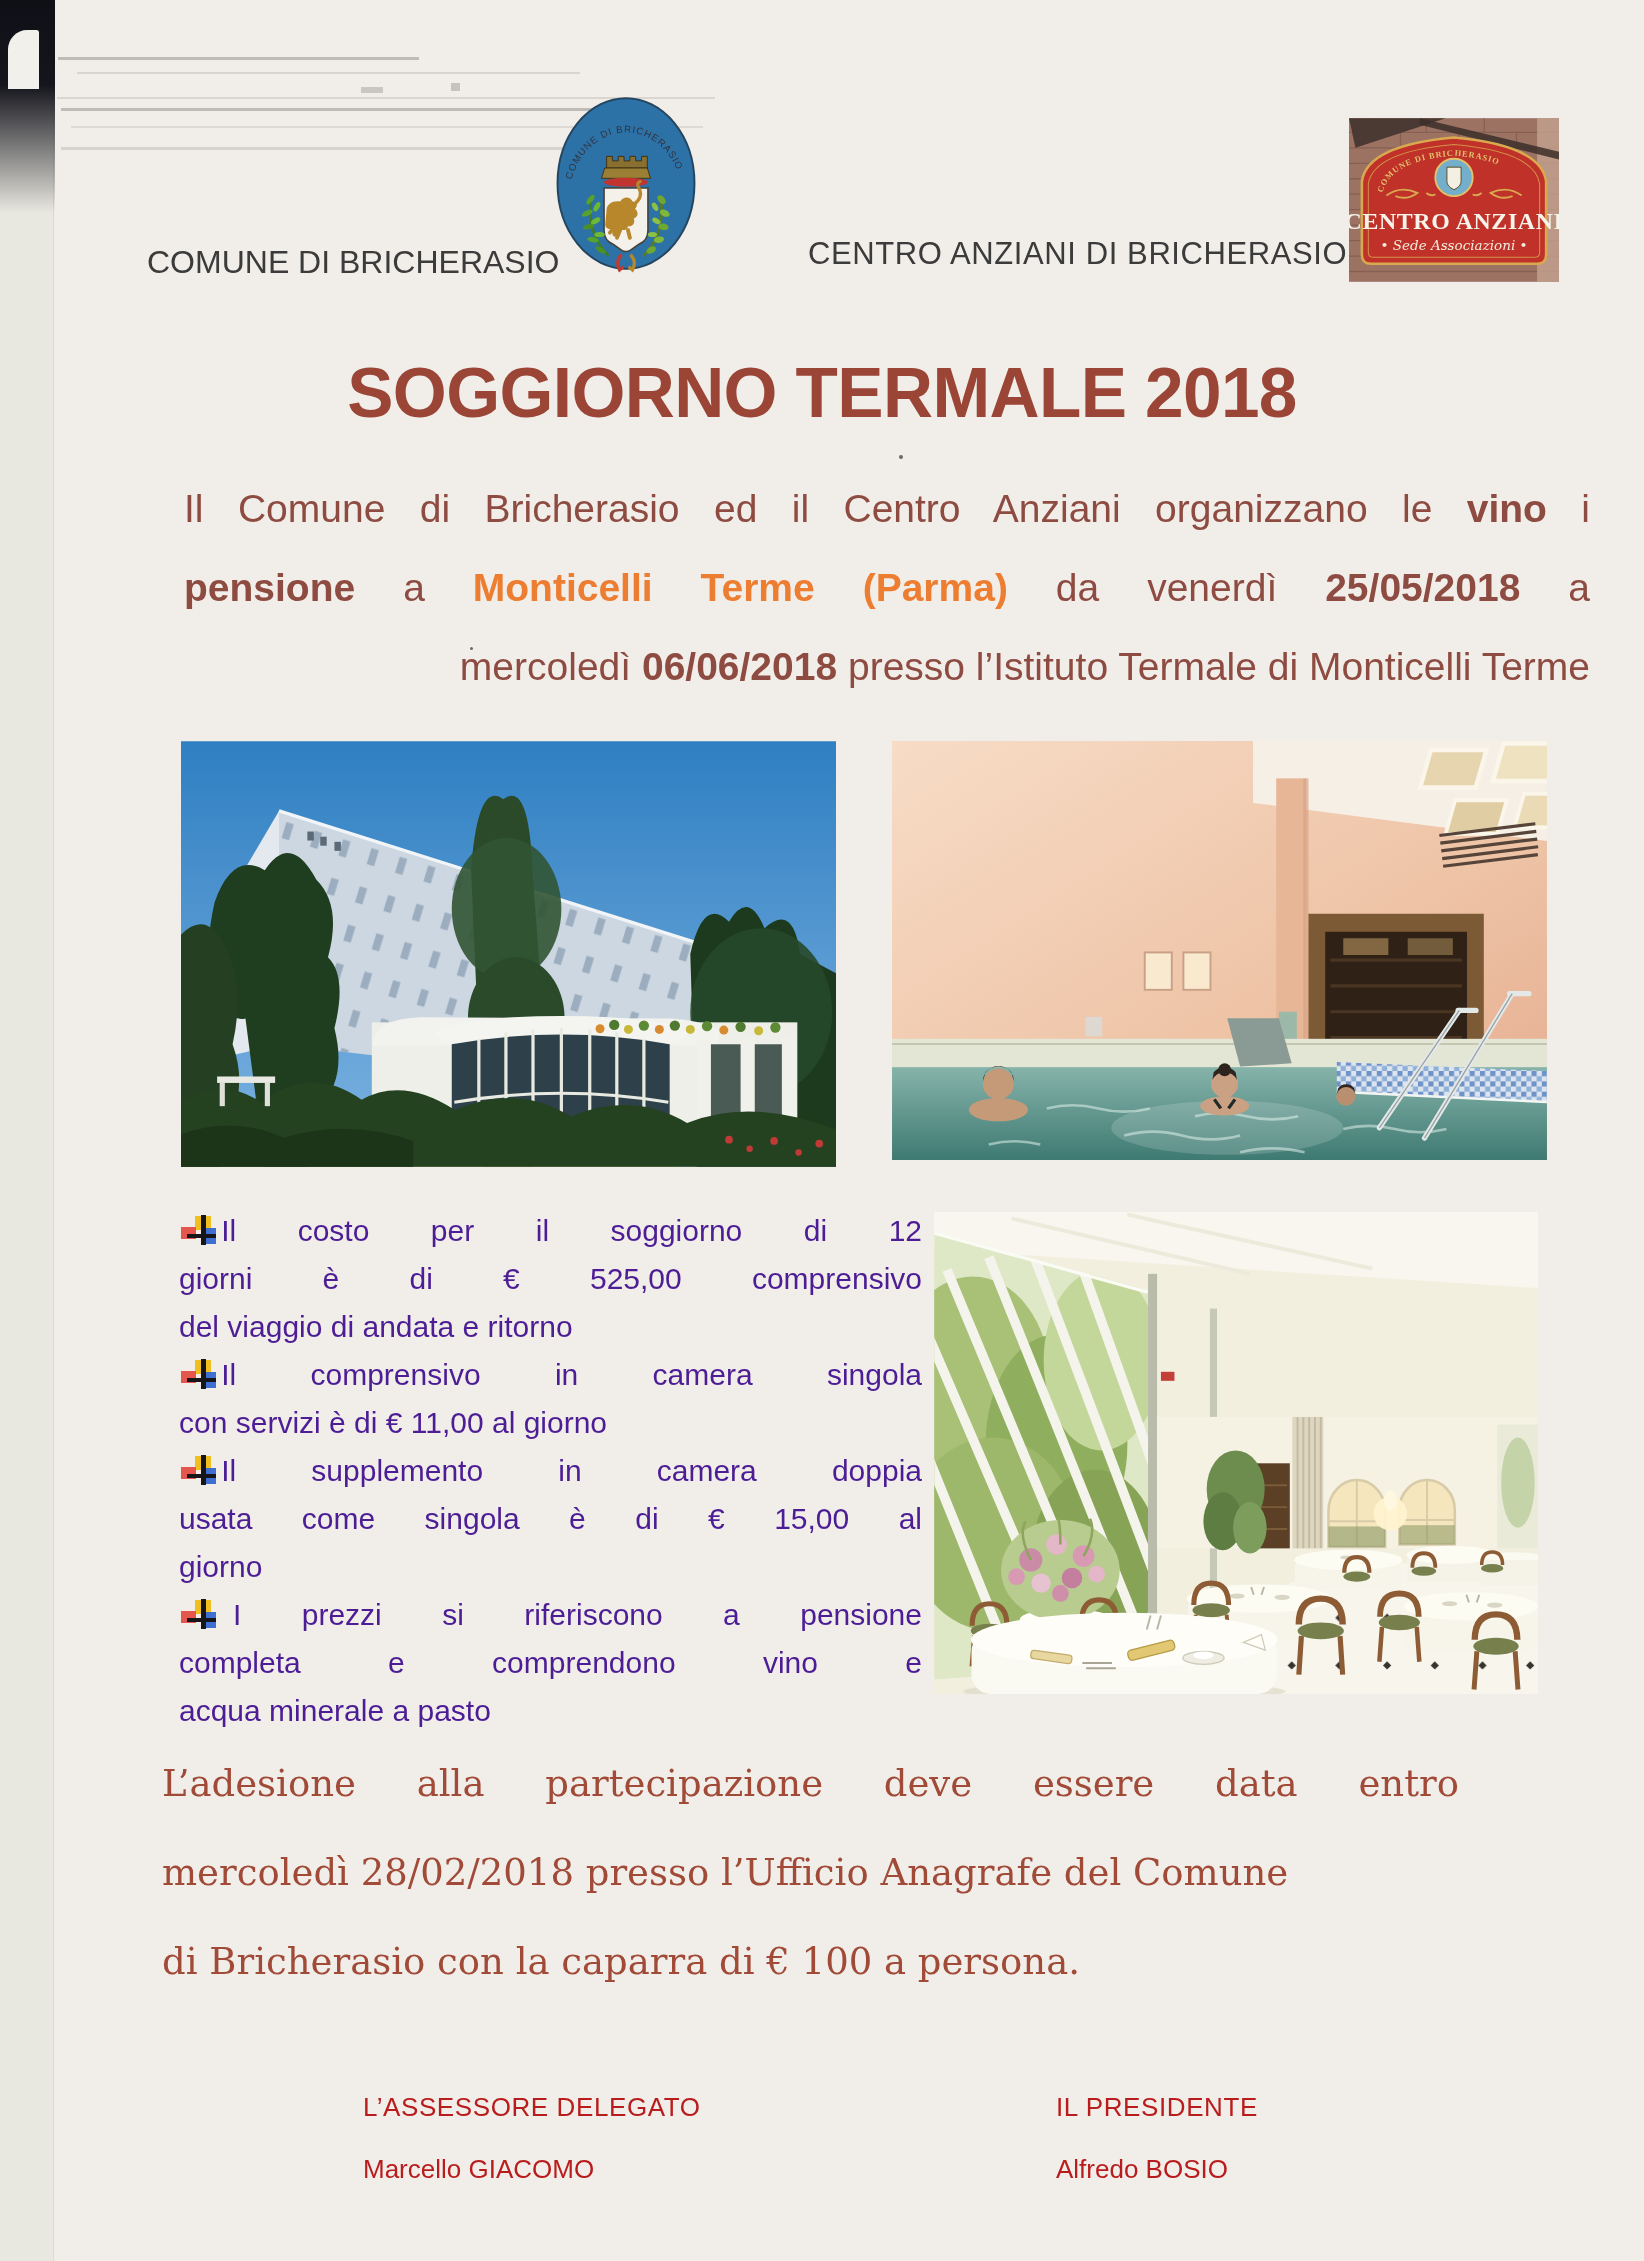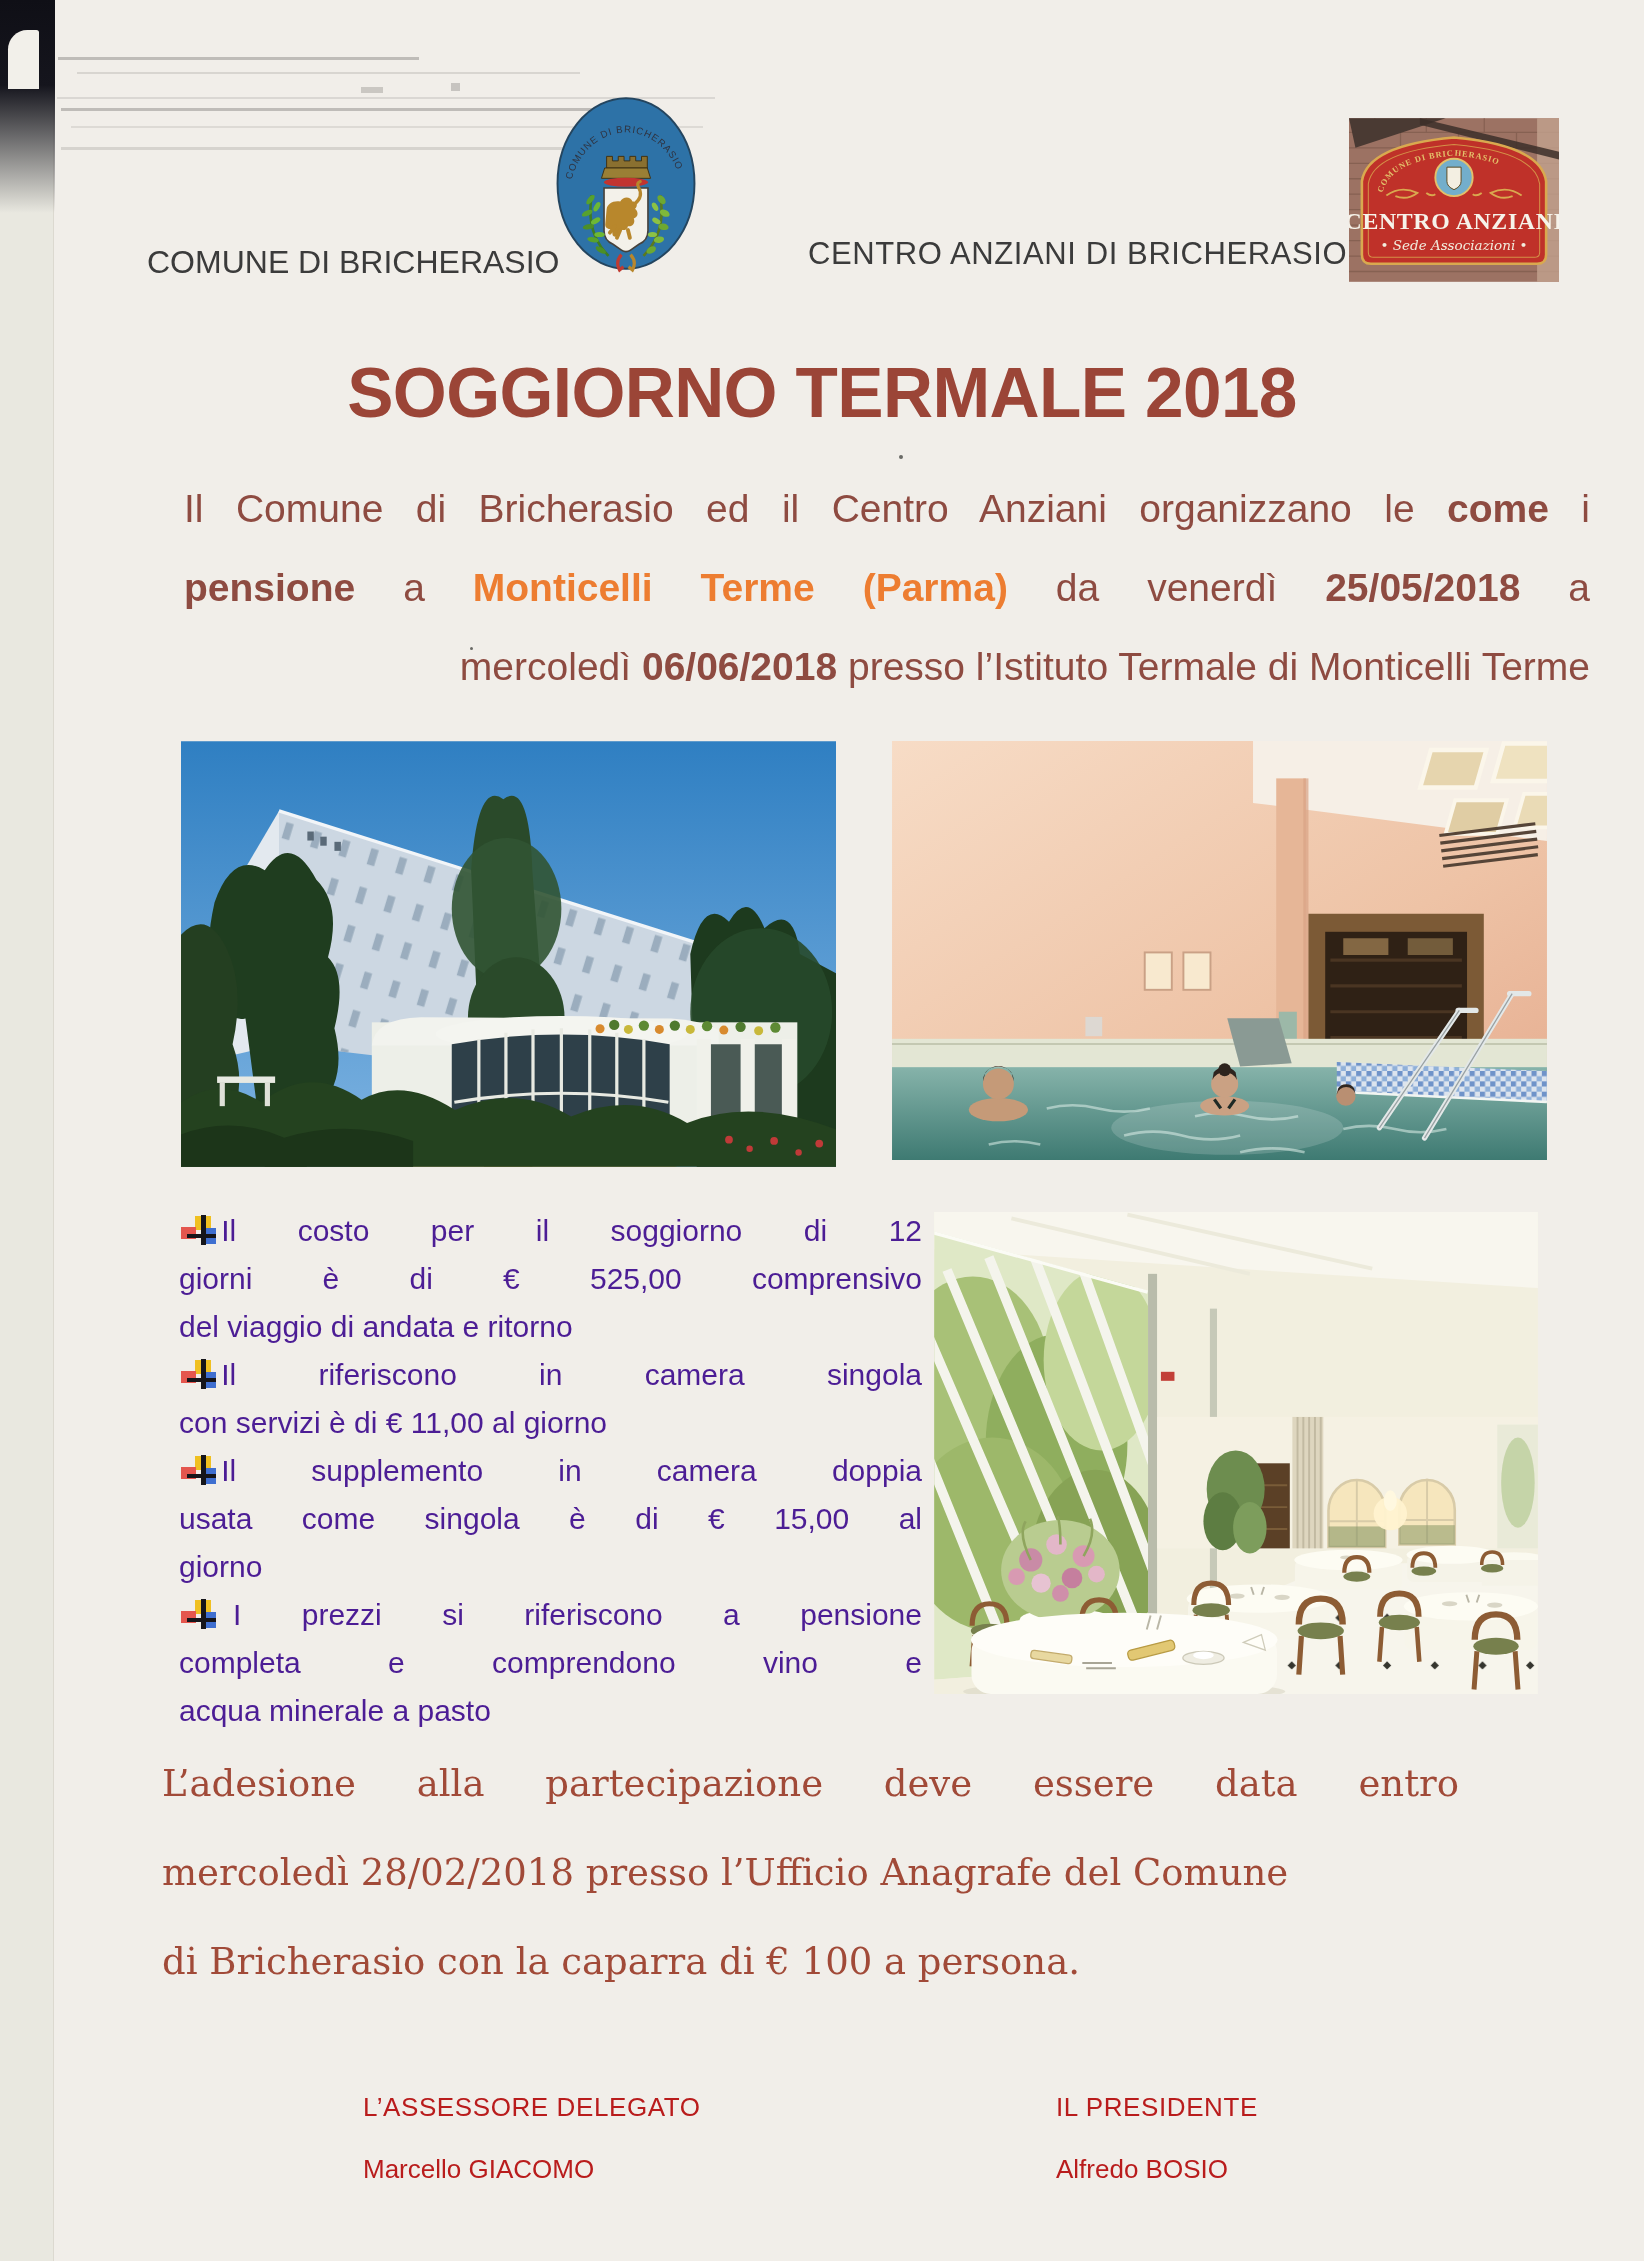--- a/index.html
+++ b/index.html
@@ -160,21 +160,21 @@
 
     <path d="M58,120 q22,-16 48,-4 q-16,12 -34,5 M120,116 q8,6 14,2" fill="none" stroke="#d9a94f" stroke-width="3"></path>
     <path d="M268,120 q-22,-16 -48,-4 q16,12 34,5 M206,116 q-8,6 -14,2" fill="none" stroke="#d9a94f" stroke-width="3"></path>
     <text x="163" y="172" text-anchor="middle" font-size="37" font-weight="bold" font-family="Liberation Serif, serif" fill="#f6f3ea" letter-spacing="1">CENTRO ANZIANI</text>
     <text x="163" y="205" text-anchor="middle" font-size="21" font-style="italic" font-family="DejaVu Serif, serif" fill="#f2ecdd">• Sede Associazioni •</text>
   </svg>
 
   <div class="main-title">SOGGIORNO TERMALE 2018</div>
 
   <div class="intro">
-    <div class="jl"><span>Il Comune di Bricherasio ed il Centro Anziani organizzano le </span><span class="b">come</span><span> i</span></div>
+    <div class="jl"><span>Il Comune di Bricherasio ed il Centro Anziani organizzano le </span><span class="b">vino</span><span> i</span></div>
     <div class="jl"><span class="b">pensione</span><span> a </span><span class="orange">Monticelli Terme (Parma)</span><span> da venerdì </span><span class="b">25/05/2018</span><span> a</span></div>
     <div class="nl"><span>mercoledì </span><span class="b">06/06/2018</span><span> presso l’Istituto Termale di Monticelli Terme</span></div>
   </div>
 
   <svg id="photo-hotel" class="photo" width="655" height="426" viewBox="0 0 1016 660">
     <defs>
       <linearGradient id="sky" x1="0" y1="0" x2="0" y2="1">
         <stop offset="0" stop-color="#2f7fc2"></stop>
           <stop offset="1" stop-color="#7fb4e2"></stop>
       </linearGradient>
@@ -330,21 +330,21 @@
       <path d="M500,556 l10,14 M532,556 l-10,14" stroke="#1f2a26" stroke-width="5"></path>
       <circle cx="704" cy="551" r="15" fill="#b98f72"></circle>
       <path d="M690,548 a15,15 0 0 1 29,0 l-2,-9 a14,12 0 0 0 -25,0 z" fill="#30261f"></path>
     </g>
   </svg>
 
   <div class="pink-list">
     <div class="jl"><span class="blt"><i class="y"></i><i class="r"></i><i class="bl"></i><i class="v"></i><i class="h"></i></span><span>Il costo per il soggiorno di 12</span></div>
     <div class="jl"><span>giorni è di € 525,00 comprensivo</span></div>
     <div class="nl"><span>del viaggio di andata e ritorno</span></div>
-    <div class="jl"><span class="blt"><i class="y"></i><i class="r"></i><i class="bl"></i><i class="v"></i><i class="h"></i></span><span>Il riferiscono in camera singola</span></div>
+    <div class="jl"><span class="blt"><i class="y"></i><i class="r"></i><i class="bl"></i><i class="v"></i><i class="h"></i></span><span>Il comprensivo in camera singola</span></div>
     <div class="nl"><span>con servizi è di € 11,00 al giorno</span></div>
     <div class="jl"><span class="blt"><i class="y"></i><i class="r"></i><i class="bl"></i><i class="v"></i><i class="h"></i></span><span>Il supplemento in camera doppia</span></div>
     <div class="jl"><span>usata come singola è di € 15,00 al</span></div>
     <div class="nl"><span>giorno</span></div>
     <div class="jl"><span class="blt sp"><i class="y"></i><i class="r"></i><i class="bl"></i><i class="v"></i><i class="h"></i></span><span>I prezzi si riferiscono a pensione</span></div>
     <div class="jl"><span>completa e comprendono vino e</span></div>
     <div class="nl"><span>acqua minerale a pasto</span></div>
   </div>
 
   <svg id="photo-restaurant" class="photo" width="604" height="482" viewBox="0 0 937 748">

